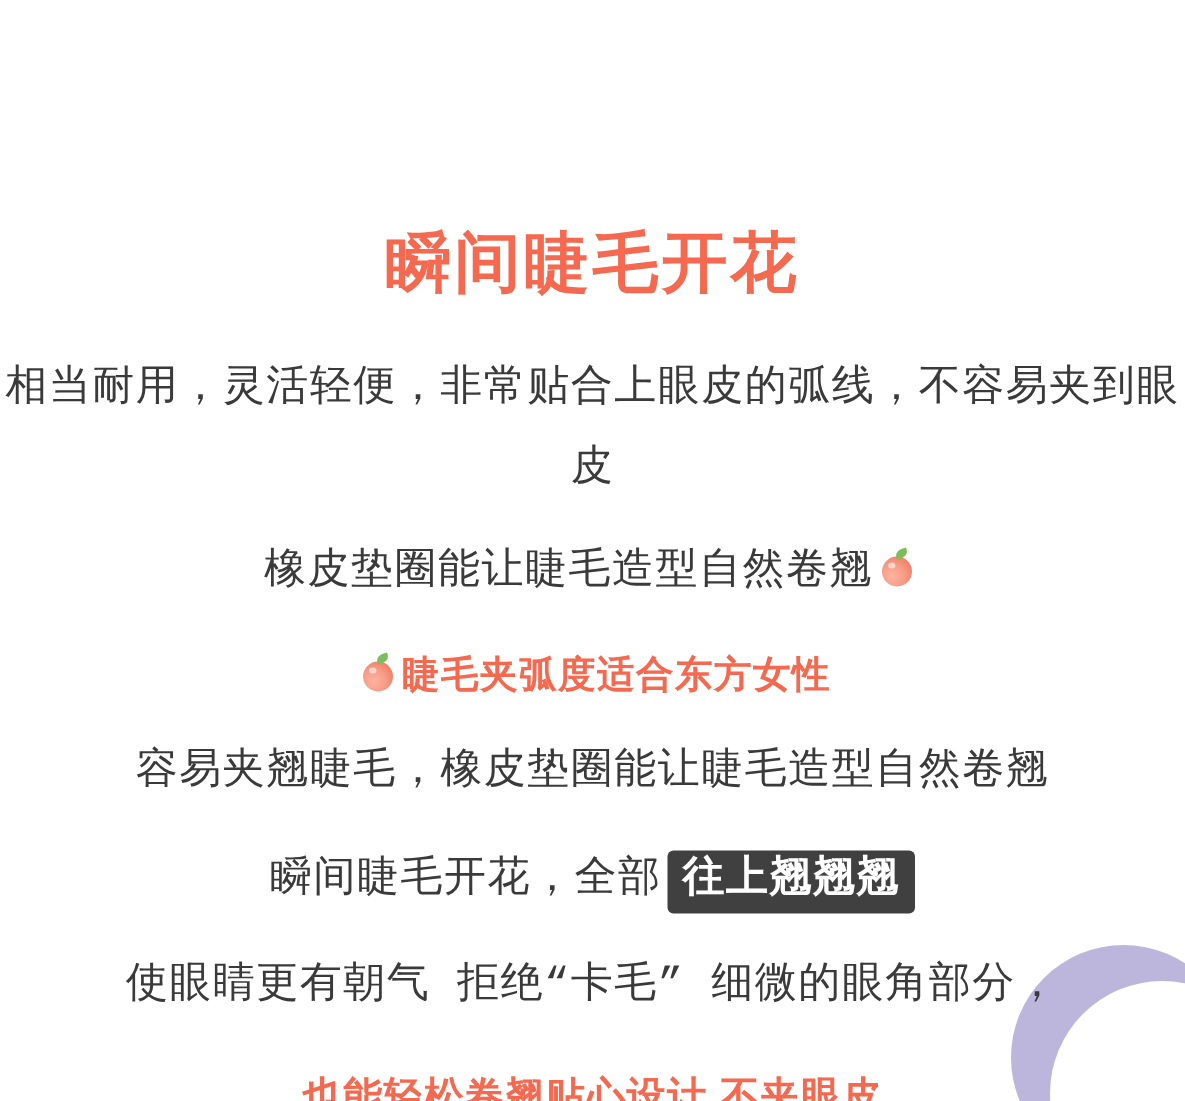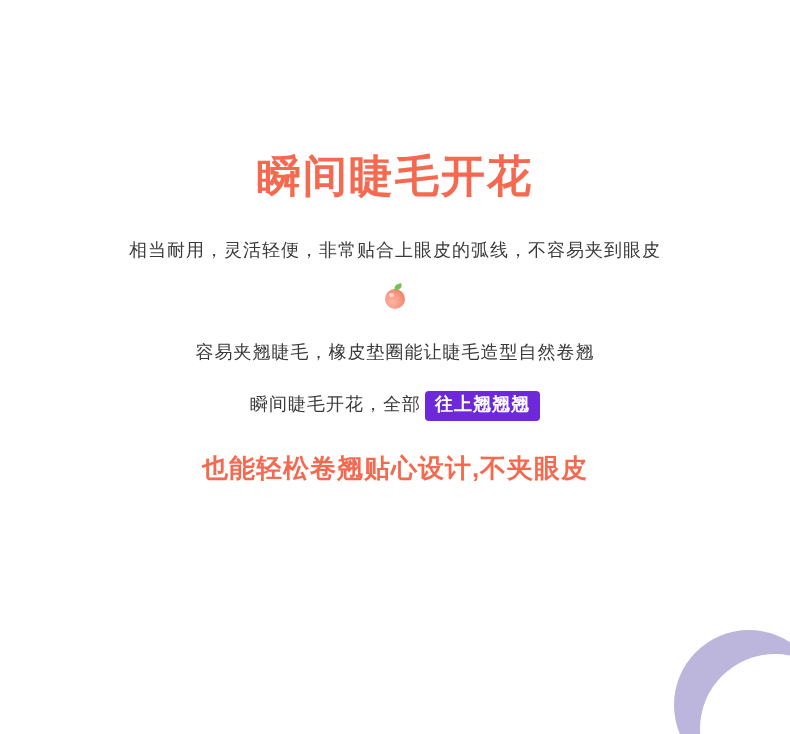--- a/index.html
+++ b/index.html
@@ -46,25 +46,26 @@
   }
   .headline {
     font-size: 44px;
     font-weight: bold;
     color: #f4694f;
     letter-spacing: 2px;
     line-height: 1.2;
     margin: 0 0 30px 0;
   }
   .line {
-    font-size: 18px;
+    font-size: 28px;
     color: #3a3a3a;
     line-height: 1.9;
     letter-spacing: 1px;
     margin: 0;
+    font-family: Liberation Mono, monospace;
   }
   .subhead {
     font-size: 25px;
     font-weight: bold;
     color: #f4694f;
     letter-spacing: 1px;
     margin: 22px 0 8px 0;
     line-height: 1.6;
   }
   .peach {
@@ -93,21 +94,21 @@
     position: absolute;
     top: 4px;
     left: 4px;
     width: 5px;
     height: 4px;
     background: rgba(255,255,255,0.55);
     border-radius: 50%;
   }
   .highlight-box {
     display: inline-block;
-    background: #6d28d9;
+    background: #404040;
     color: #ffffff;
     font-weight: bold;
     padding: 2px 10px 4px 10px;
     border-radius: 4px;
     line-height: 1.3;
     margin-left: 4px;
   }
   .accent-line {
     font-size: 26px;
     font-weight: bold;
@@ -128,27 +129,31 @@
   <div class="corner-shape"></div>
   <div class="corner-shape inner"></div>
 
   <div class="content">
 
     <h1 class="headline">瞬间睫毛开花</h1>
 
     <p class="line">相当耐用，灵活轻便，非常贴合上眼皮的弧线，不容易夹到眼皮</p>
 
     <p class="line block-gap-1">
-      <span class="peach"></span>
+      <span>橡皮垫圈能让睫毛造型自然卷翘</span><span class="peach"></span>
     </p>
 
+    <p class="subhead">
+      <span class="peach"></span><span>睫毛夹弧度适合东方女性</span>
+    </p>
 
     <p class="line block-gap-2">容易夹翘睫毛，橡皮垫圈能让睫毛造型自然卷翘</p>
 
     <p class="line block-gap-3">
       <span>瞬间睫毛开花，全部</span><span class="highlight-box">往上翘翘翘</span>
     </p>
 
+    <p class="line block-gap-3">使眼睛更有朝气 拒绝“卡毛” 细微的眼角部分，</p>
 
     <p class="accent-line">也能轻松卷翘贴心设计,不夹眼皮</p>
 
   </div>
 </div>
 
 </body></html>

